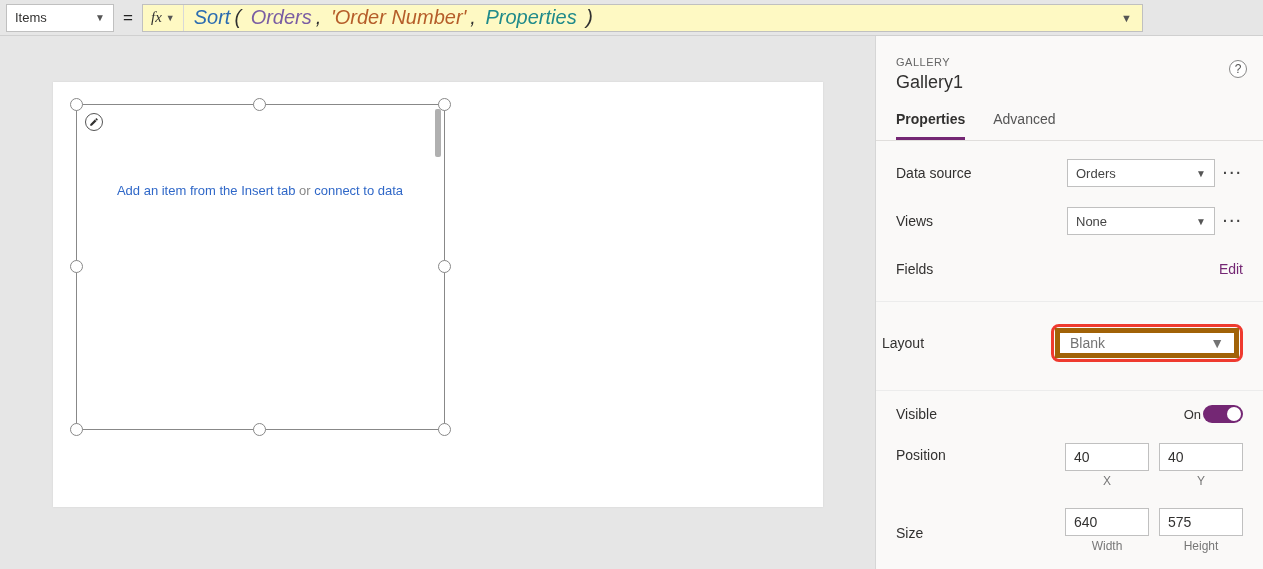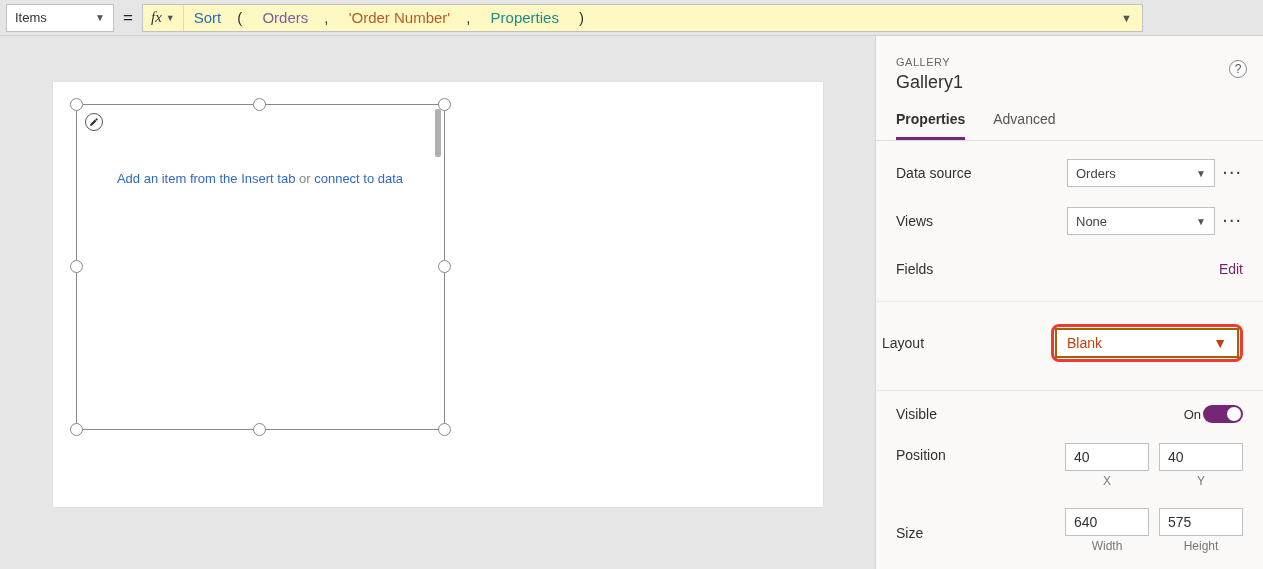--- a/index.html
+++ b/index.html
@@ -7,40 +7,40 @@
 
   
   .top-row { display: flex; align-items: center; height: 36px; background: #e6e6e6; padding: 0 0 0 6px; gap: 0; border-bottom: 1px solid #d0d0d0;}
   .prop-dd { width: 108px; height: 28px; background: #fff; border: 1px solid #c0c0c0; display: flex; align-items: center; justify-content: space-between; padding: 0 8px; font-size: 13px; color: #323130; }
   .prop-dd .chev { font-size: 10px; color: #555; }
   .eq { width: 28px; text-align: center; font-size: 17px; color: #222; }
   .fx-box { flex: 1; height: 28px; background: #fef9c3; border: 1px solid #c0c0c0; display: flex; align-items: center; margin-right: 120px;}
   .fx-label-wrap { display:flex; align-items:center; padding: 0 8px; border-right: 1px solid #d8d8d8; height:100%; gap:4px;}
   .fx-label { font-style: italic; font-family: Georgia, serif; font-size: 15px; color: #323130; }
   .fx-chev { font-size: 9px; color: #555; }
-  .formula { padding: 0 10px; font-family: Consolas, monospace; font-size: 15px; display:flex; gap:16px; white-space:pre;}
+  .formula { padding: 0 10px; font-family: Consolas, monospace; font-size: 20px; display:flex; gap:4px; white-space:pre;font-style:italic;}
   .tok-fn   { color: #2b6cb0; }
   .tok-plain{ color: #303030; }
   .tok-tbl  { color: #7a5da3; }
   .tok-str  { color: #b55d29; }
   .tok-enum { color: #1f8a8a; }
   .fx-exp-chev { margin-left:auto; padding:0 10px; font-size:11px; color:#555;}
 
   
   .main { display: flex; height: calc(569px - 36px); }
   .canvas-area { flex: 1; background: #e6e6e6; display:flex; justify-content:center; align-items:flex-start;}
   .right-panel { width: 388px; background: #faf9f8; border-left: 1px solid #d6d6d6; position:relative; overflow:hidden;}
 
   
   .canvas-page { width: 770px; height: 425px; background: #fff; margin-top: 46px; position: relative; box-shadow: 0 0 2px rgba(0,0,0,.08);}
   .gallery-sel { position:absolute; left: 23px; top: 22px; width: 369px; height: 326px; border: 1px solid #888; }
   .gallery-inner-scroll { position:absolute; right:3px; top:4px; width:6px; height:48px; background:#b0b0b0; border-radius:2px;}
   .pencil { position:absolute; left:8px; top:8px; width:18px; height:18px; border:1px solid #555; border-radius:50%; display:flex; align-items:center; justify-content:center;}
   .pencil svg { width:10px; height:10px;}
-  .hint { position:absolute; top: 66px; left:0; right:0; text-align:center; font-size: 13px; color:#888;}
+  .hint { position:absolute; top: 78px; left:0; right:0; text-align:center; font-size: 13px; color:#888;}
   .hint a { color: #3068c8; text-decoration: none; }
   .handle { position:absolute; width:13px; height:13px; background:#fff; border:1px solid #888; border-radius:50%;}
   .h-tl{left:-7px; top:-7px;} .h-tm{left:50%; margin-left:-7px; top:-7px;} .h-tr{right:-7px; top:-7px;}
   .h-ml{left:-7px; top:50%; margin-top:-7px;} .h-mr{right:-7px; top:50%; margin-top:-7px;}
   .h-bl{left:-7px; bottom:-7px;} .h-bm{left:50%; margin-left:-7px; bottom:-7px;} .h-br{right:-7px; bottom:-7px;}
 
   
   .rp-head { padding: 20px 4px 0 20px; position:relative;}
   .rp-type { font-size: 11px; letter-spacing: .5px; color: #666; }
   .rp-name { font-size: 18px; color: #323130; margin-top:4px;}
@@ -49,21 +49,21 @@
   .rp-tab { padding-bottom: 10px; font-size: 14px; color: #555; cursor:pointer; border-bottom: 2px solid transparent;}
   .rp-tab.active { color: #323130; font-weight:600; border-bottom: 3px solid #742774;}
   .rp-body { padding: 0; }
   .rp-row { display:flex; align-items:center; justify-content:space-between; padding: 10px 20px; font-size:14px; color:#323130;}
   .sect-sep { border-top:1px solid #ececec; margin-top:6px; padding-top:14px;}
   .rp-dd { width: 148px; height: 28px; border: 1px solid #c0c0c0; background:#fff; display:flex; align-items:center; justify-content:space-between; padding: 0 8px; font-size:13px; color:#444;}
   .rp-dd .chev{ font-size:10px; color:#555;}
   .rp-more { color:#444; padding-left:8px; cursor:pointer; letter-spacing:2px; font-weight:bold;}
   .rp-row .right { display:flex; align-items:center;}
   .edit-link { color:#742774; font-size:14px; cursor:pointer;}
-  .layout-dd { width: 184px; height:30px; border: 2px solid #a16207; background:#fff; display:flex; align-items:center; justify-content:space-between; padding:0 10px; font-size:14px; color:#c2410c;}
+  .layout-dd { width: 184px; height:30px; border: 5px solid #a16207; background:#fff; display:flex; align-items:center; justify-content:space-between; padding:0 10px; font-size:14px; color:#737373;}
   .layout-highlight { position:relative; padding:1px; border:3px solid #ef3a2f; border-radius:8px;}
   .toggle { width:40px; height:18px; background:#742774; border-radius:10px; position:relative;}
   .toggle::after{content:""; position:absolute; right:2px; top:2px; width:14px; height:14px; background:#fff; border-radius:50%;}
   .toggle-label{ font-size:13px; color:#323130; margin-right:2px;}
   .pair-inputs { display:flex; flex-direction:column; align-items:center;}
   .pair-wrap { display:flex; gap:10px;}
   .num-in { width:84px; height:28px; border:1px solid #c0c0c0; background:#fff; padding:0 8px; font-size:14px; color:#323130;}
   .pair-label { font-size:12px; color:#777; margin-top:3px;}
   .pair-labels{ display:flex; gap:10px;}
   .pair-labels div{ width:84px; text-align:center;}

